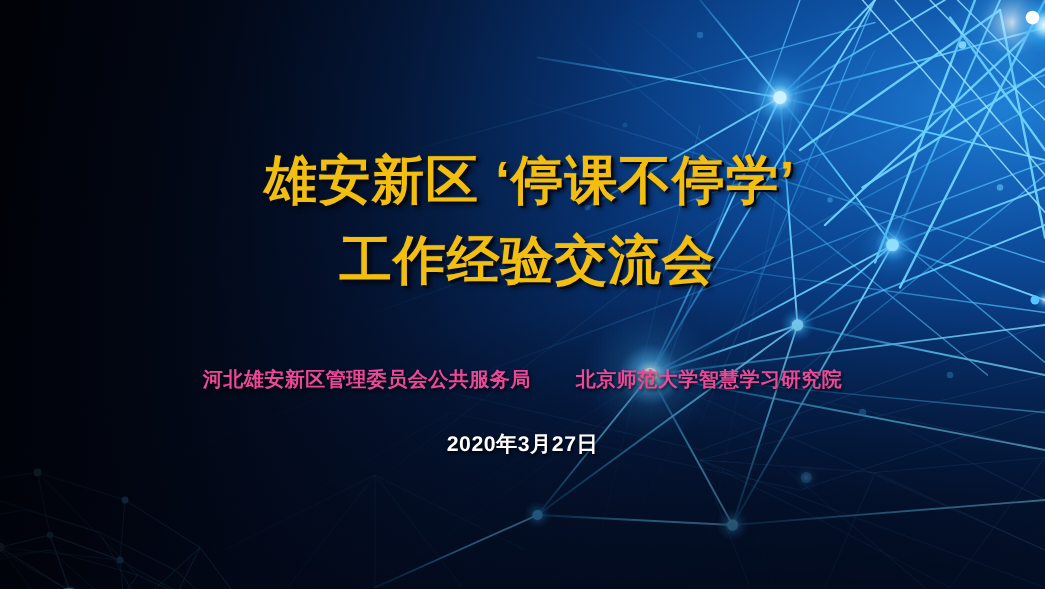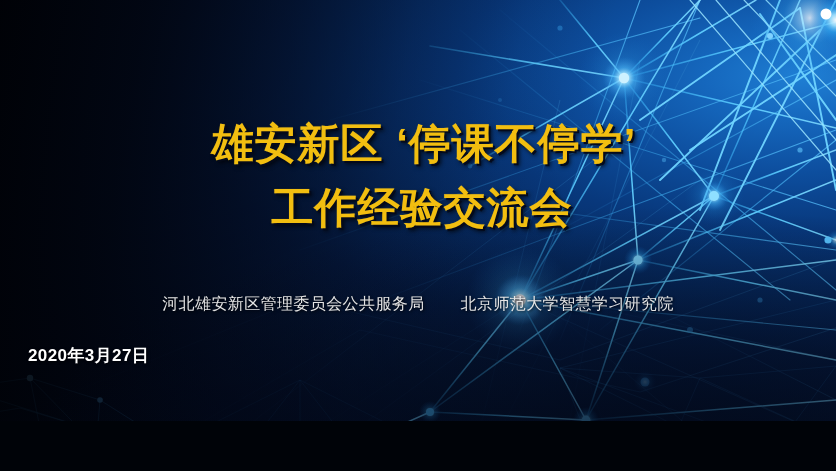--- a/index.html
+++ b/index.html
@@ -6,21 +6,21 @@
 
   html, body {
     width:836px; height:471px;
     overflow:hidden;
     background:#000308;
     font-family:"Liberation Sans", sans-serif;
   }
 
   #slide {
     position:relative;
-    width:836px; height:421px;
+    width:836px; height:471px;
     overflow:hidden;
     background:#050b1a;
     padding-left:24px;
   }
 
   
   .bg-layer { position:absolute; inset:0; }
 
   
   .bg-base {
@@ -81,39 +81,39 @@
         3px 3px 4px rgba(0,0,0,0.75),
         0 0 1px rgba(255,215,60,0.5);
   }
   .t-line-1 { padding-left:12px; }
   .t-line-2 { padding-left:8px;text-align:center; }
 
   .orgs {
     position:absolute;
     top:294px; left:0; right:0;
     text-align:center;
-    color:#e5e5e5;
+    color:#ec4899;
     font-size:16px;
-    font-weight:normal;
+    font-weight:bold;
     letter-spacing:0.4px;
     white-space:nowrap;
     text-shadow:1px 1px 3px rgba(0,0,0,0.85);
   }
   .orgs .gap { display:inline-block; width:36px; }
 
   .date {
     position:absolute;
     top:344px; left:0; right:0;
+    text-align:center;
     color:#ffffff;
     font-size:17px;
     font-weight:bold;
     letter-spacing:0.4px;
     white-space:nowrap;
     text-shadow:1px 1px 3px rgba(0,0,0,0.85);
-    margin-left:28px;
   }
 </style>
 </head>
 <body>
 
 <div id="slide">
 
   <div class="bg-layer bg-base"></div>
 
   <svg class="bg-svg" viewBox="0 0 836 471" preserveAspectRatio="none">

